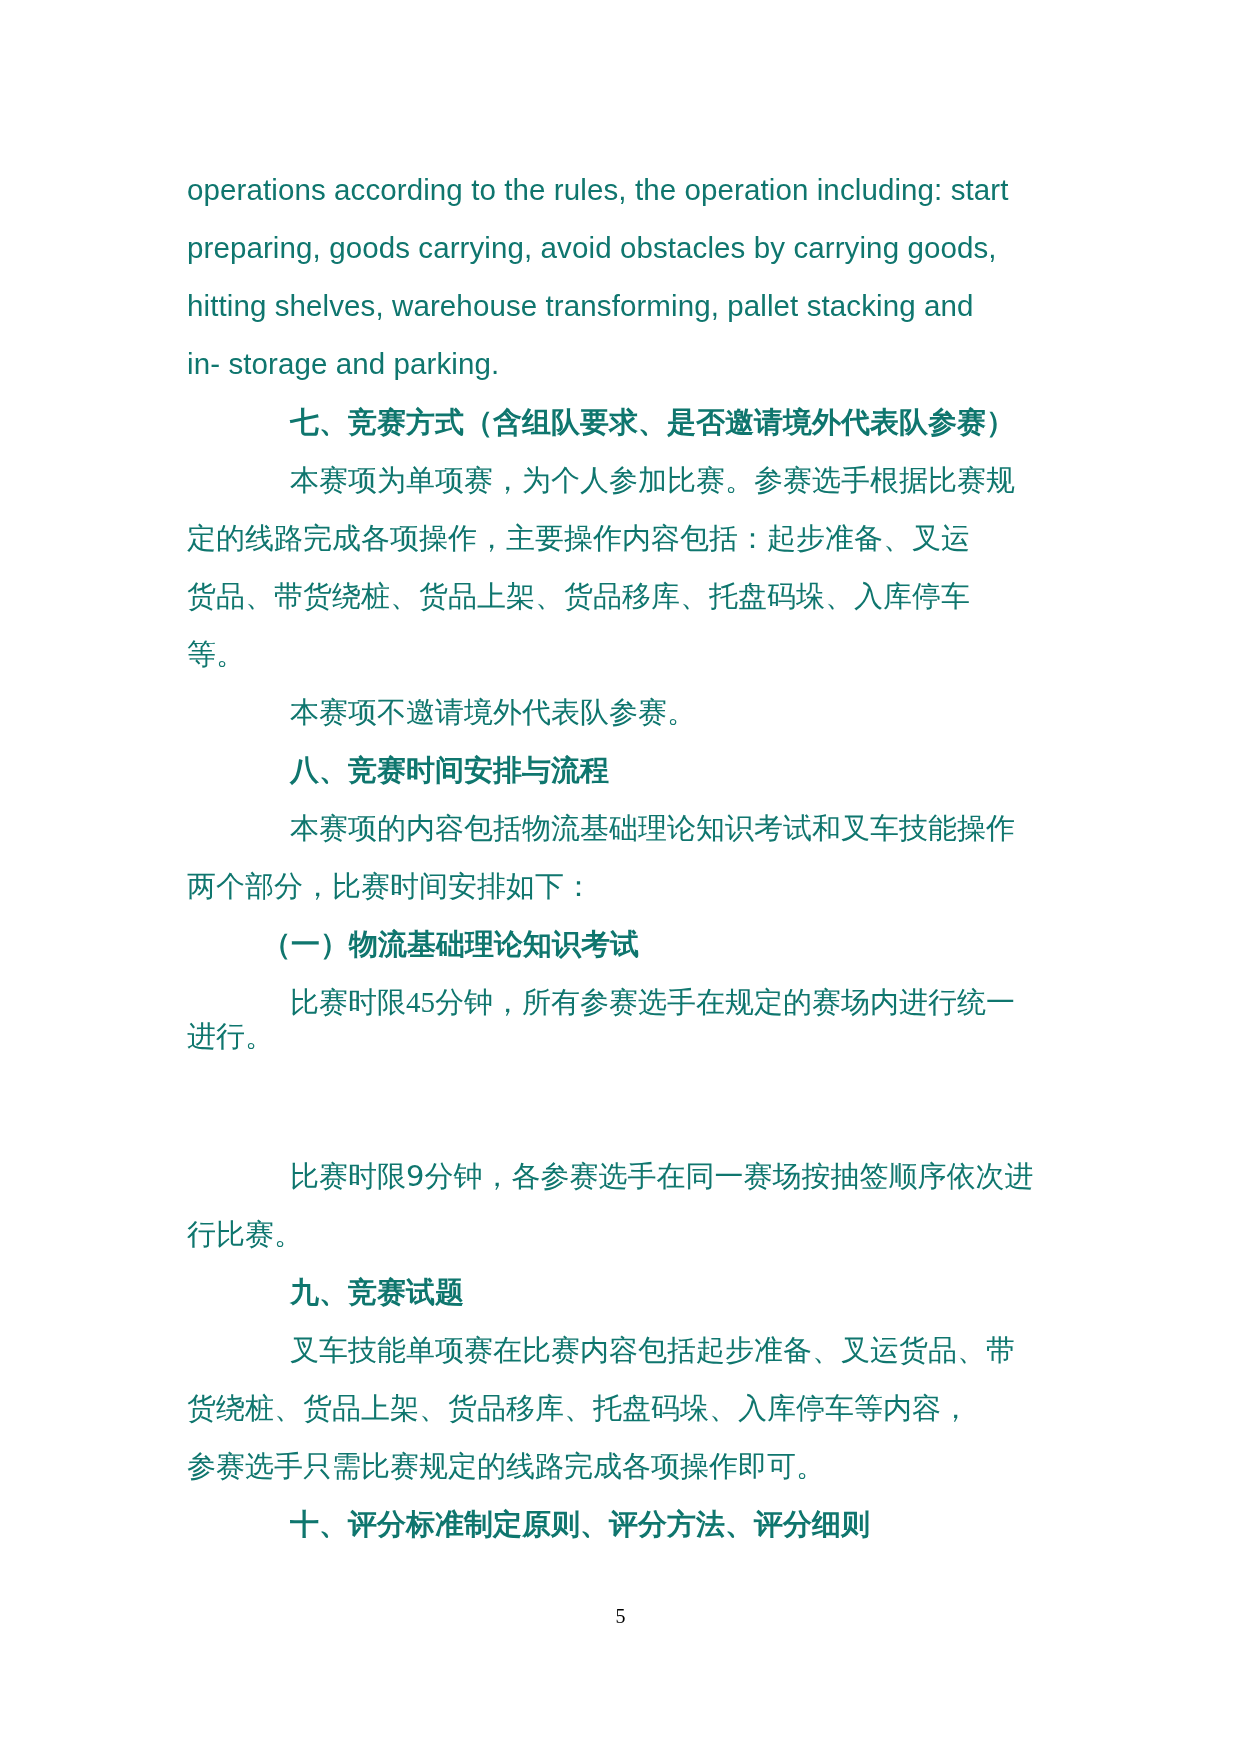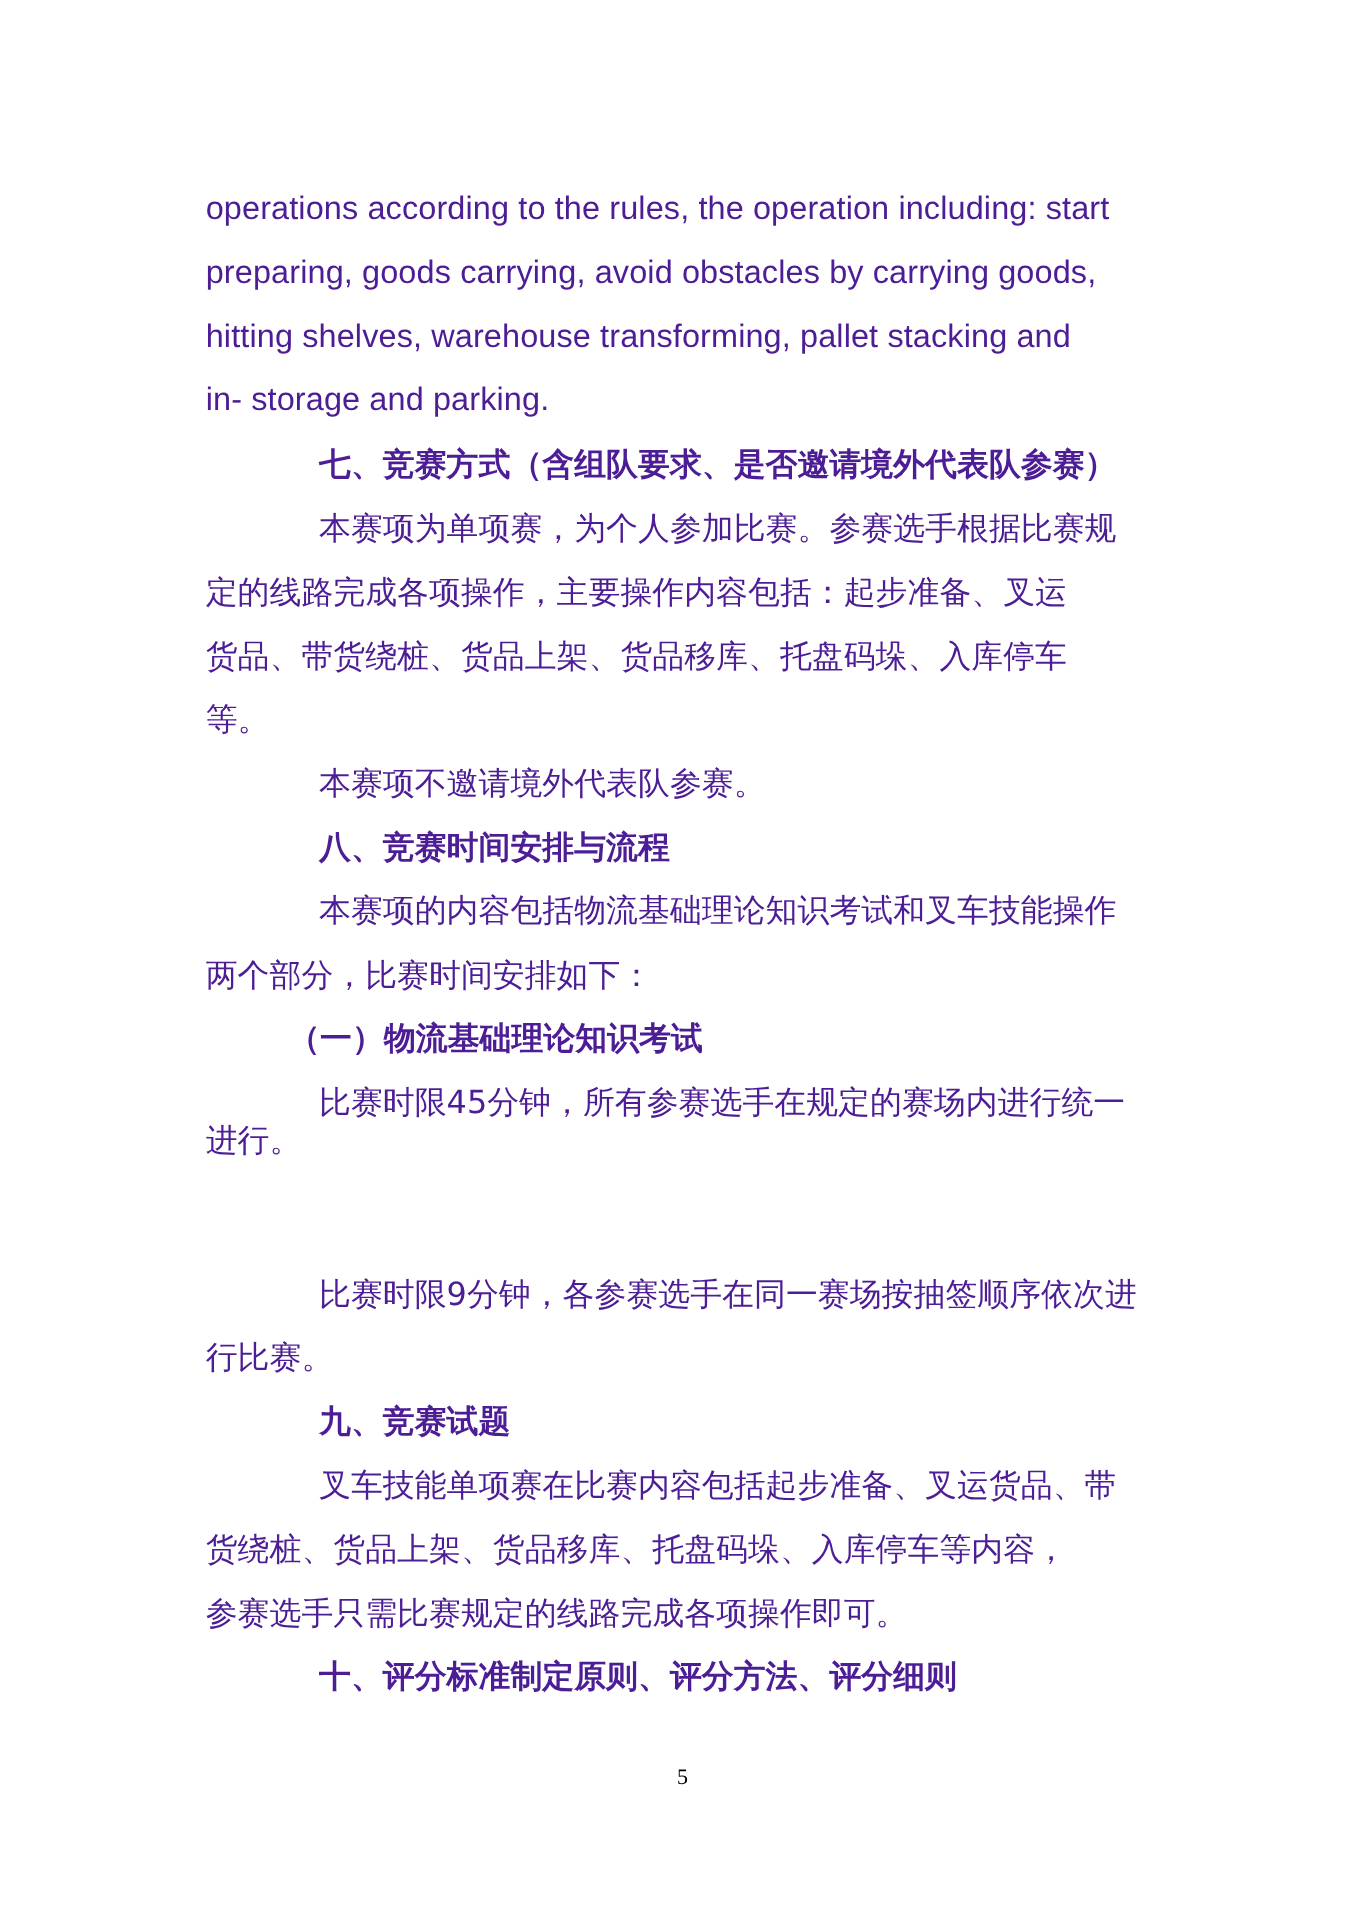--- a/index.html
+++ b/index.html
@@ -23,21 +23,21 @@
       height: 1754px;
       background: #ffffff;
     }
     .line {
       position: absolute;
       left: 187px;
       white-space: nowrap;
       font-size: 29px;
       line-height: 40px;
       height: 40px;
-      color: #4c1d95;
+      color: #0f766e;
     }
     .en {
       font-family: "Liberation Sans", sans-serif;
       font-size: 29.5px;
       letter-spacing: 0.1px;
     }
     .indent {
       left: 250px;
       margin-left: 40px;
     }
@@ -69,25 +69,25 @@
   <div class="line en" style="top:344px;">in- storage and parking.</div>
 
   <div class="line indent bold" style="top:402px;">七、竞赛方式（含组队要求、是否邀请境外代表队参赛）</div>
   <div class="line indent" style="top:460px;">本赛项为单项赛，为个人参加比赛。参赛选手根据比赛规</div>
   <div class="line" style="top:518px;">定的线路完成各项操作，主要操作内容包括：起步准备、叉运</div>
   <div class="line" style="top:576px;">货品、带货绕桩、货品上架、货品移库、托盘码垛、入库停车</div>
   <div class="line" style="top:634px;">等。</div>
   <div class="line indent" style="top:692px;">本赛项不邀请境外代表队参赛。</div>
 
   <div class="line indent bold" style="top:750px;">八、竞赛时间安排与流程</div>
-  <div class="line indent" style="top:808px;font-family:Liberation Serif, serif;">本赛项的内容包括物流基础理论知识考试和叉车技能操作</div>
+  <div class="line indent" style="top:808px;">本赛项的内容包括物流基础理论知识考试和叉车技能操作</div>
   <div class="line" style="top:866px;">两个部分，比赛时间安排如下：</div>
 
   <div class="line sub-indent bold" style="top:924px;">（一）物流基础理论知识考试</div>
-  <div class="line indent" style="top:982px;">比赛时限45分钟，所有参赛选手在规定的赛场内进行统一</div>
+  <div class="line indent" style="top:982px;font-family:Liberation Serif, serif;">比赛时限45分钟，所有参赛选手在规定的赛场内进行统一</div>
   <div class="line" style="top:1016px;">进行。</div>
 
   <div class="line indent" style="top:1156px;">比赛时限9分钟，各参赛选手在同一赛场按抽签顺序依次进</div>
   <div class="line" style="top:1214px;">行比赛。</div>
 
   <div class="line indent bold" style="top:1272px;text-align:right;">九、竞赛试题</div>
   <div class="line" style="top:1388px;">货绕桩、货品上架、货品移库、托盘码垛、入库停车等内容，</div>
   <div class="line indent" style="top:1330px;">叉车技能单项赛在比赛内容包括起步准备、叉运货品、带</div>
   <div class="line" style="top:1446px;">参赛选手只需比赛规定的线路完成各项操作即可。</div>
 

